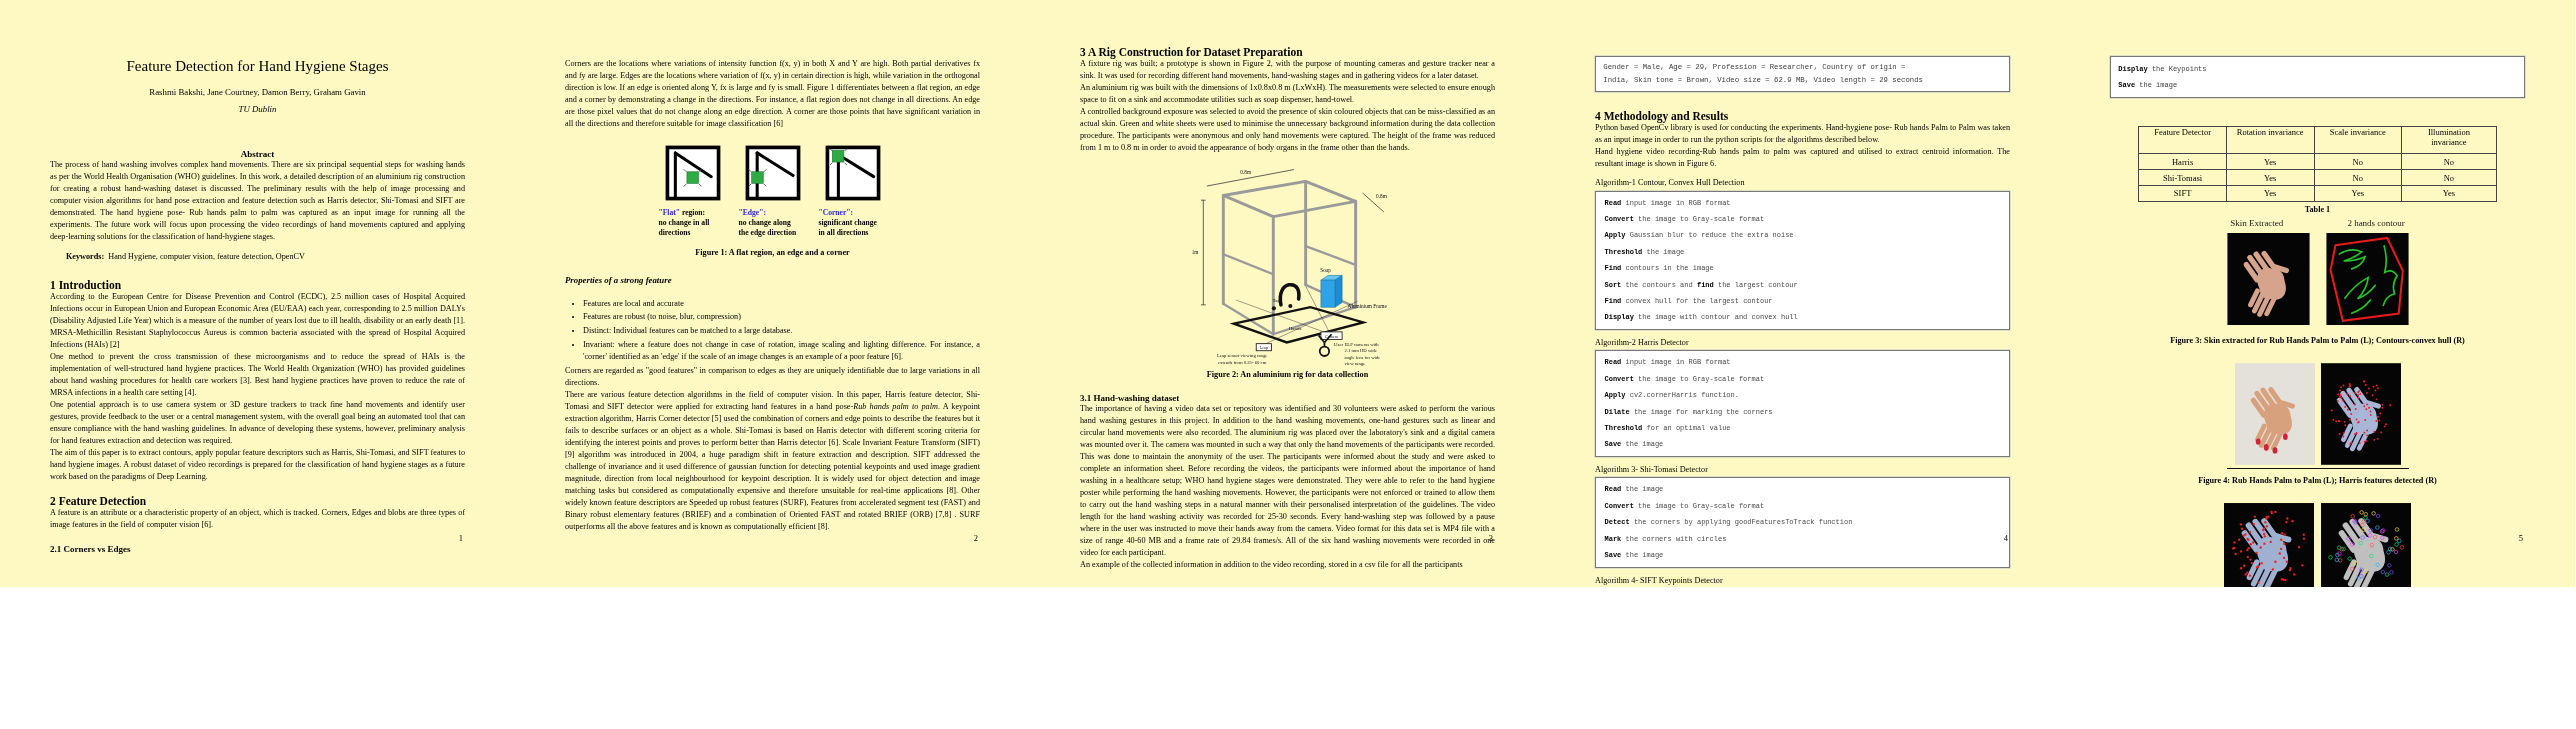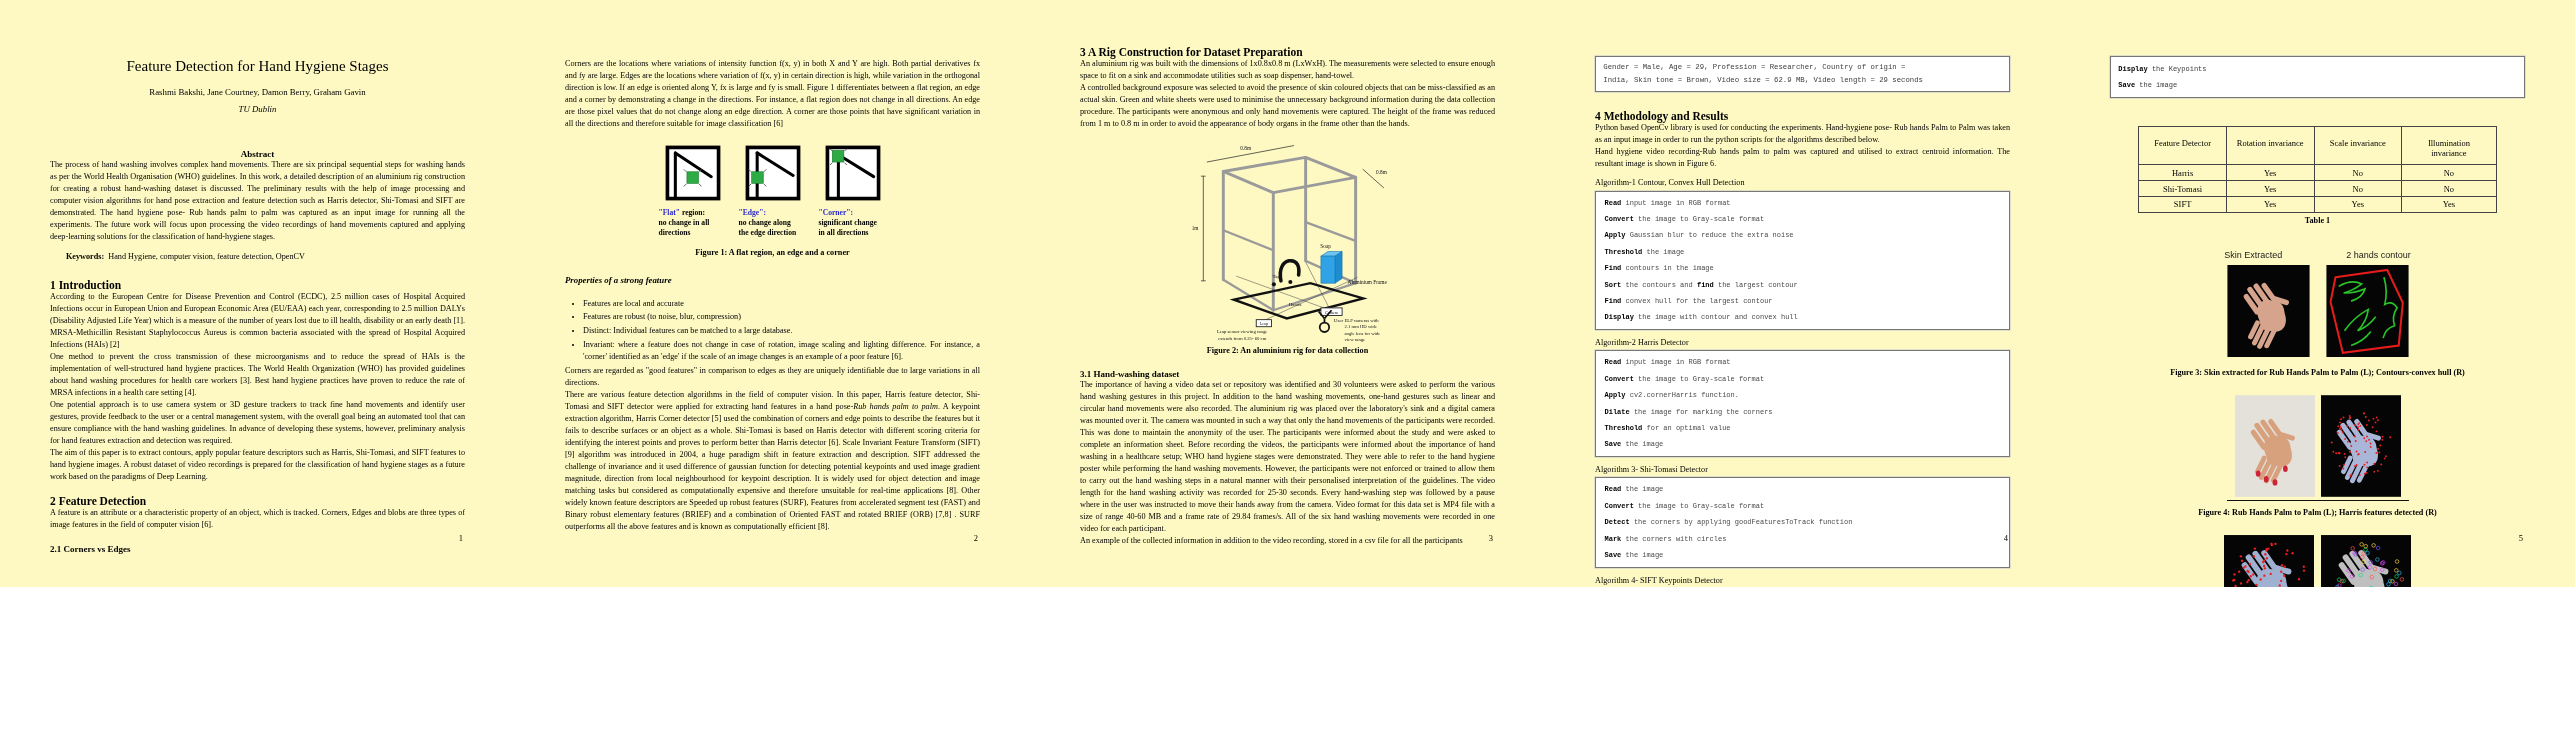--- a/index.html
+++ b/index.html
@@ -26,26 +26,26 @@
   ul.props{margin:13px 0 0 18px;padding:0;}
   ul.props li{font-size:8.2px;line-height:12px;margin:1.8px 0;text-align:justify;}
   .fig1row{display:flex;justify-content:center;gap:12px;margin-top:14.6px;}
   .fig1col{width:68px;display:flex;flex-direction:column;align-items:flex-start;}
   .fig1col svg{display:block;margin:0 auto;}
   .f1lab{margin-top:7.3px;font-size:7.6px;font-weight:bold;line-height:10px;}
   .blue{color:#2a2ad0;}
   .figcap{font-size:8.2px;font-weight:bold;text-align:center;margin-top:9.7px;}
   .fig2wrap{text-align:center;margin-top:4.9px;}
   .svgtext{font-family:"Liberation Serif",serif;fill:#111;}
-  .imgslabels{display:flex;justify-content:center;gap:64px;margin-top:25px;font-family:Liberation Sans, sans-serif;font-size:9px;color:#1b1b1b;}
+  .imgslabels{display:flex;justify-content:center;gap:64px;margin-top:4px;font-family:Liberation Serif, serif;font-size:9px;color:#1b1b1b;}
   .imgsrow{display:flex;justify-content:center;gap:16px;margin-top:4.9px;}
   .imgsrow svg{display:block;}
   table.t1{border-collapse:collapse;margin:28px auto 0;font-size:8.5px;}
   table.t1 th,table.t1 td{border:0.9px solid #444;padding:2.4px 7.3px;text-align:center;font-weight:normal;min-width:72px;}
-  table.t1 th{height:24px;vertical-align:top;padding-top:11px;}
+  table.t1 th{height:24px;vertical-align:top;padding-top:0;}
   .tcap{font-size:8.2px;font-weight:bold;text-align:center;margin-top:3.6px;}
   .underline-row{border-bottom:1.2px solid #111;padding-bottom:2.4px;}
 </style>
 </head>
 <body>
 
 <svg width="0" height="0" style="position:absolute" aria-hidden="true">
   <defs>
     <g id="hand-pair">
       <g transform="rotate(-35 100 85)">
@@ -158,20 +158,21 @@
       <li>Distinct: Individual features can be matched to a large database.</li>
       <li>Invariant: where a feature does not change in case of rotation, image scaling and lighting difference. For instance, a 'corner' identified as an 'edge' if the scale of an image changes is an example of a poor feature [6].</li>
     </ul>
     <p class="body mt12">Corners are regarded as "good features" in comparison to edges as they are uniquely identifiable due to large variations in all directions.</p>
     <p class="body mt12"><span>There are various feature detection algorithms in the field of computer vision. In this paper, Harris feature detector, Shi-Tomasi and SIFT detector were applied for extracting hand features in a hand pose-</span><i>Rub hands palm to palm</i><span>. A keypoint extraction algorithm, Harris Corner detector [5] used the combination of corners and edge points to describe the features but it fails to describe surfaces or an object as a whole. Shi-Tomasi is based on Harris detector with different scoring criteria for identifying the interest points and proves to perform better than Harris detector [6]. Scale Invariant Feature Transform (SIFT) [9] algorithm was introduced in 2004, a huge paradigm shift in feature extraction and description. SIFT addressed the challenge of invariance and it  used  difference  of  gaussian function for detecting potential keypoints and used image gradient magnitude, direction from local  neighbourhood  for  keypoint  description.  It is widely used for object detection and image matching tasks but considered as computationally expensive and therefore unsuitable for real-time applications [8].  Other widely known feature descriptors are Speeded up robust features (SURF), Features from accelerated segment test (FAST) and Binary robust elementary features (BRIEF) and a combination of Oriented FAST and rotated BRIEF (ORB) [7,8] . SURF outperforms all the above features and is known as computationally efficient [8].</span></p>
     <div class="pagenum">2</div>
   </div>
 
   <div class="page">
     <div class="h1" style="margin-top:46px">3 A Rig Construction for Dataset Preparation</div>
+    <p class="body mt14">A fixture rig was built; a prototype is shown in Figure 2, with the purpose of mounting cameras and gesture tracker near a sink. It was used for recording different hand movements, hand-washing stages and in gathering videos for a later dataset.</p>
     <p class="body">An aluminium rig was built with the dimensions of 1x0.8x0.8 m (LxWxH). The measurements were selected to ensure enough space to fit on a sink and accommodate utilities such as soap dispenser, hand-towel.</p>
     <p class="body">A controlled background exposure was selected to avoid the presence of skin coloured objects that can be miss-classified as an actual skin. Green and white sheets were used to minimise the unnecessary background information during the data collection procedure. The participants were anonymous and only hand movements were captured. The height of the frame was reduced from 1 m to 0.8 m in order to avoid the appearance of body organs in the frame other than the hands.</p>
 
     <div class="fig2wrap">
       <svg width="200" height="207" viewBox="0 0 340 352">
 
         <g stroke="#222" stroke-width="1.2">
           <path d="M32,46 L180,18" fill="none"></path>
           <path d="M297,58 L333,90" fill="none"></path>
           <path d="M26,70 L26,248" fill="none"></path>

